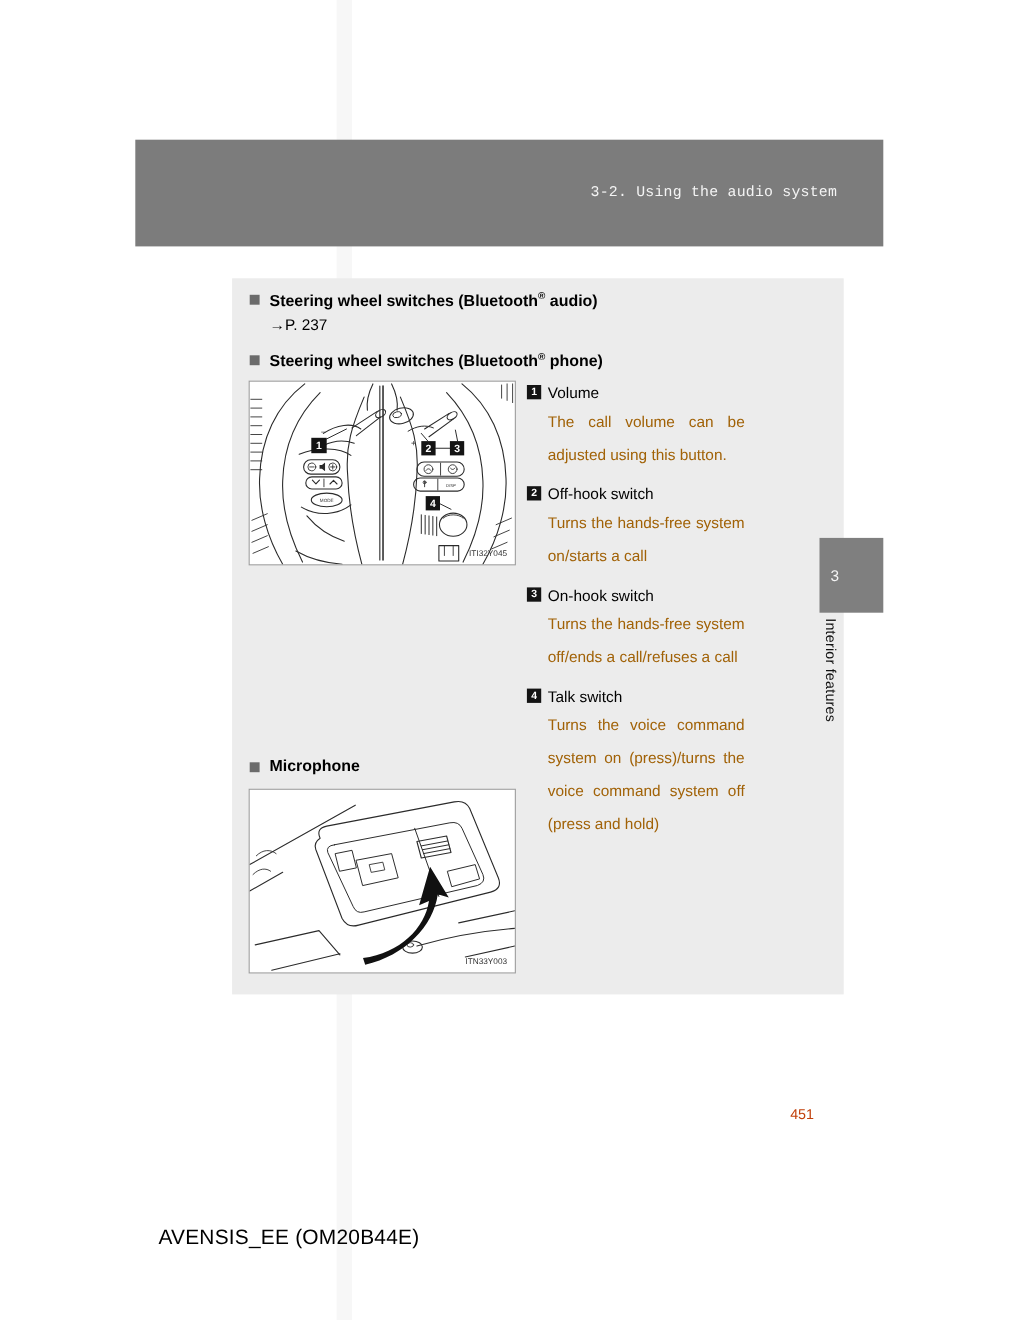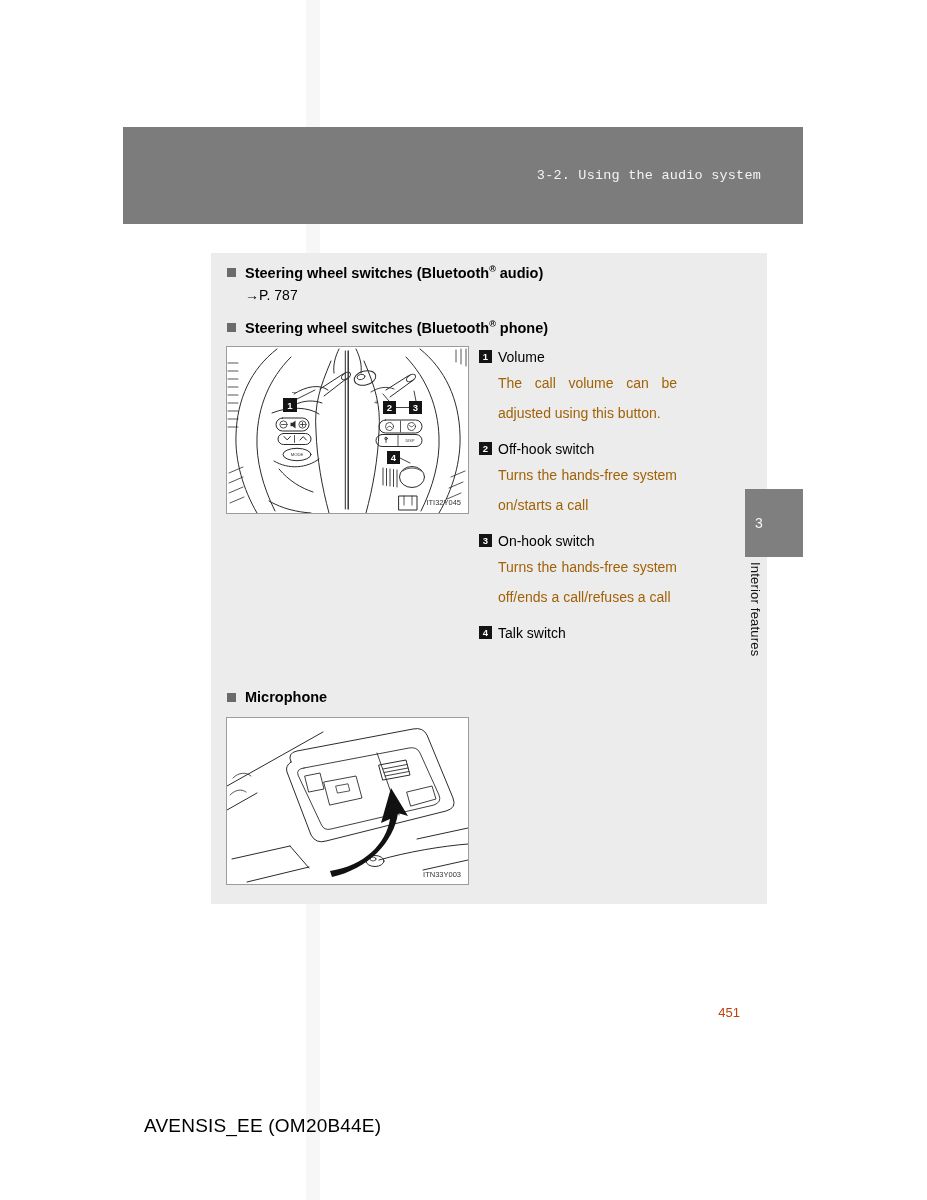--- a/index.html
+++ b/index.html
@@ -70,21 +70,21 @@
 <div class="header-bar">
   <span class="htext">3-2. Using the audio system</span>
 </div>
 
 <div class="panel">
 
   <div class="heading" style="top:11px;">
     <span class="sq"></span>
     <span><span>Steering wheel switches (Bluetooth</span><sup>®</sup><span> audio)</span></span>
   </div>
-  <div class="ref">→P. 787</div>
+  <div class="ref">→P. 237</div>
 
   <div class="heading" style="top:66px;">
     <span class="sq"></span>
     <span><span>Steering wheel switches (Bluetooth</span><sup>®</sup><span> phone)</span></span>
   </div>
 
   <div class="figure fig1">
     <svg viewBox="0 0 241 166">
       <g class="ln">
 
@@ -195,20 +195,21 @@
       <span class="tag">3</span>
       <div class="item-body">
         <div class="item-label">On-hook switch</div>
         <div class="item-desc">Turns the hands-free sys­tem off/ends a call/refuses a call</div>
       </div>
     </div>
     <div class="num-item">
       <span class="tag">4</span>
       <div class="item-body">
         <div class="item-label">Talk switch</div>
+        <div class="item-desc">Turns the voice command system on (press)/turns the voice command system off (press and hold)</div>
       </div>
     </div>
   </div>
 
   <div class="heading" style="top:436px;">
     <span class="sq"></span>
     <span>Microphone</span>
   </div>
 
   <div class="figure fig2">

